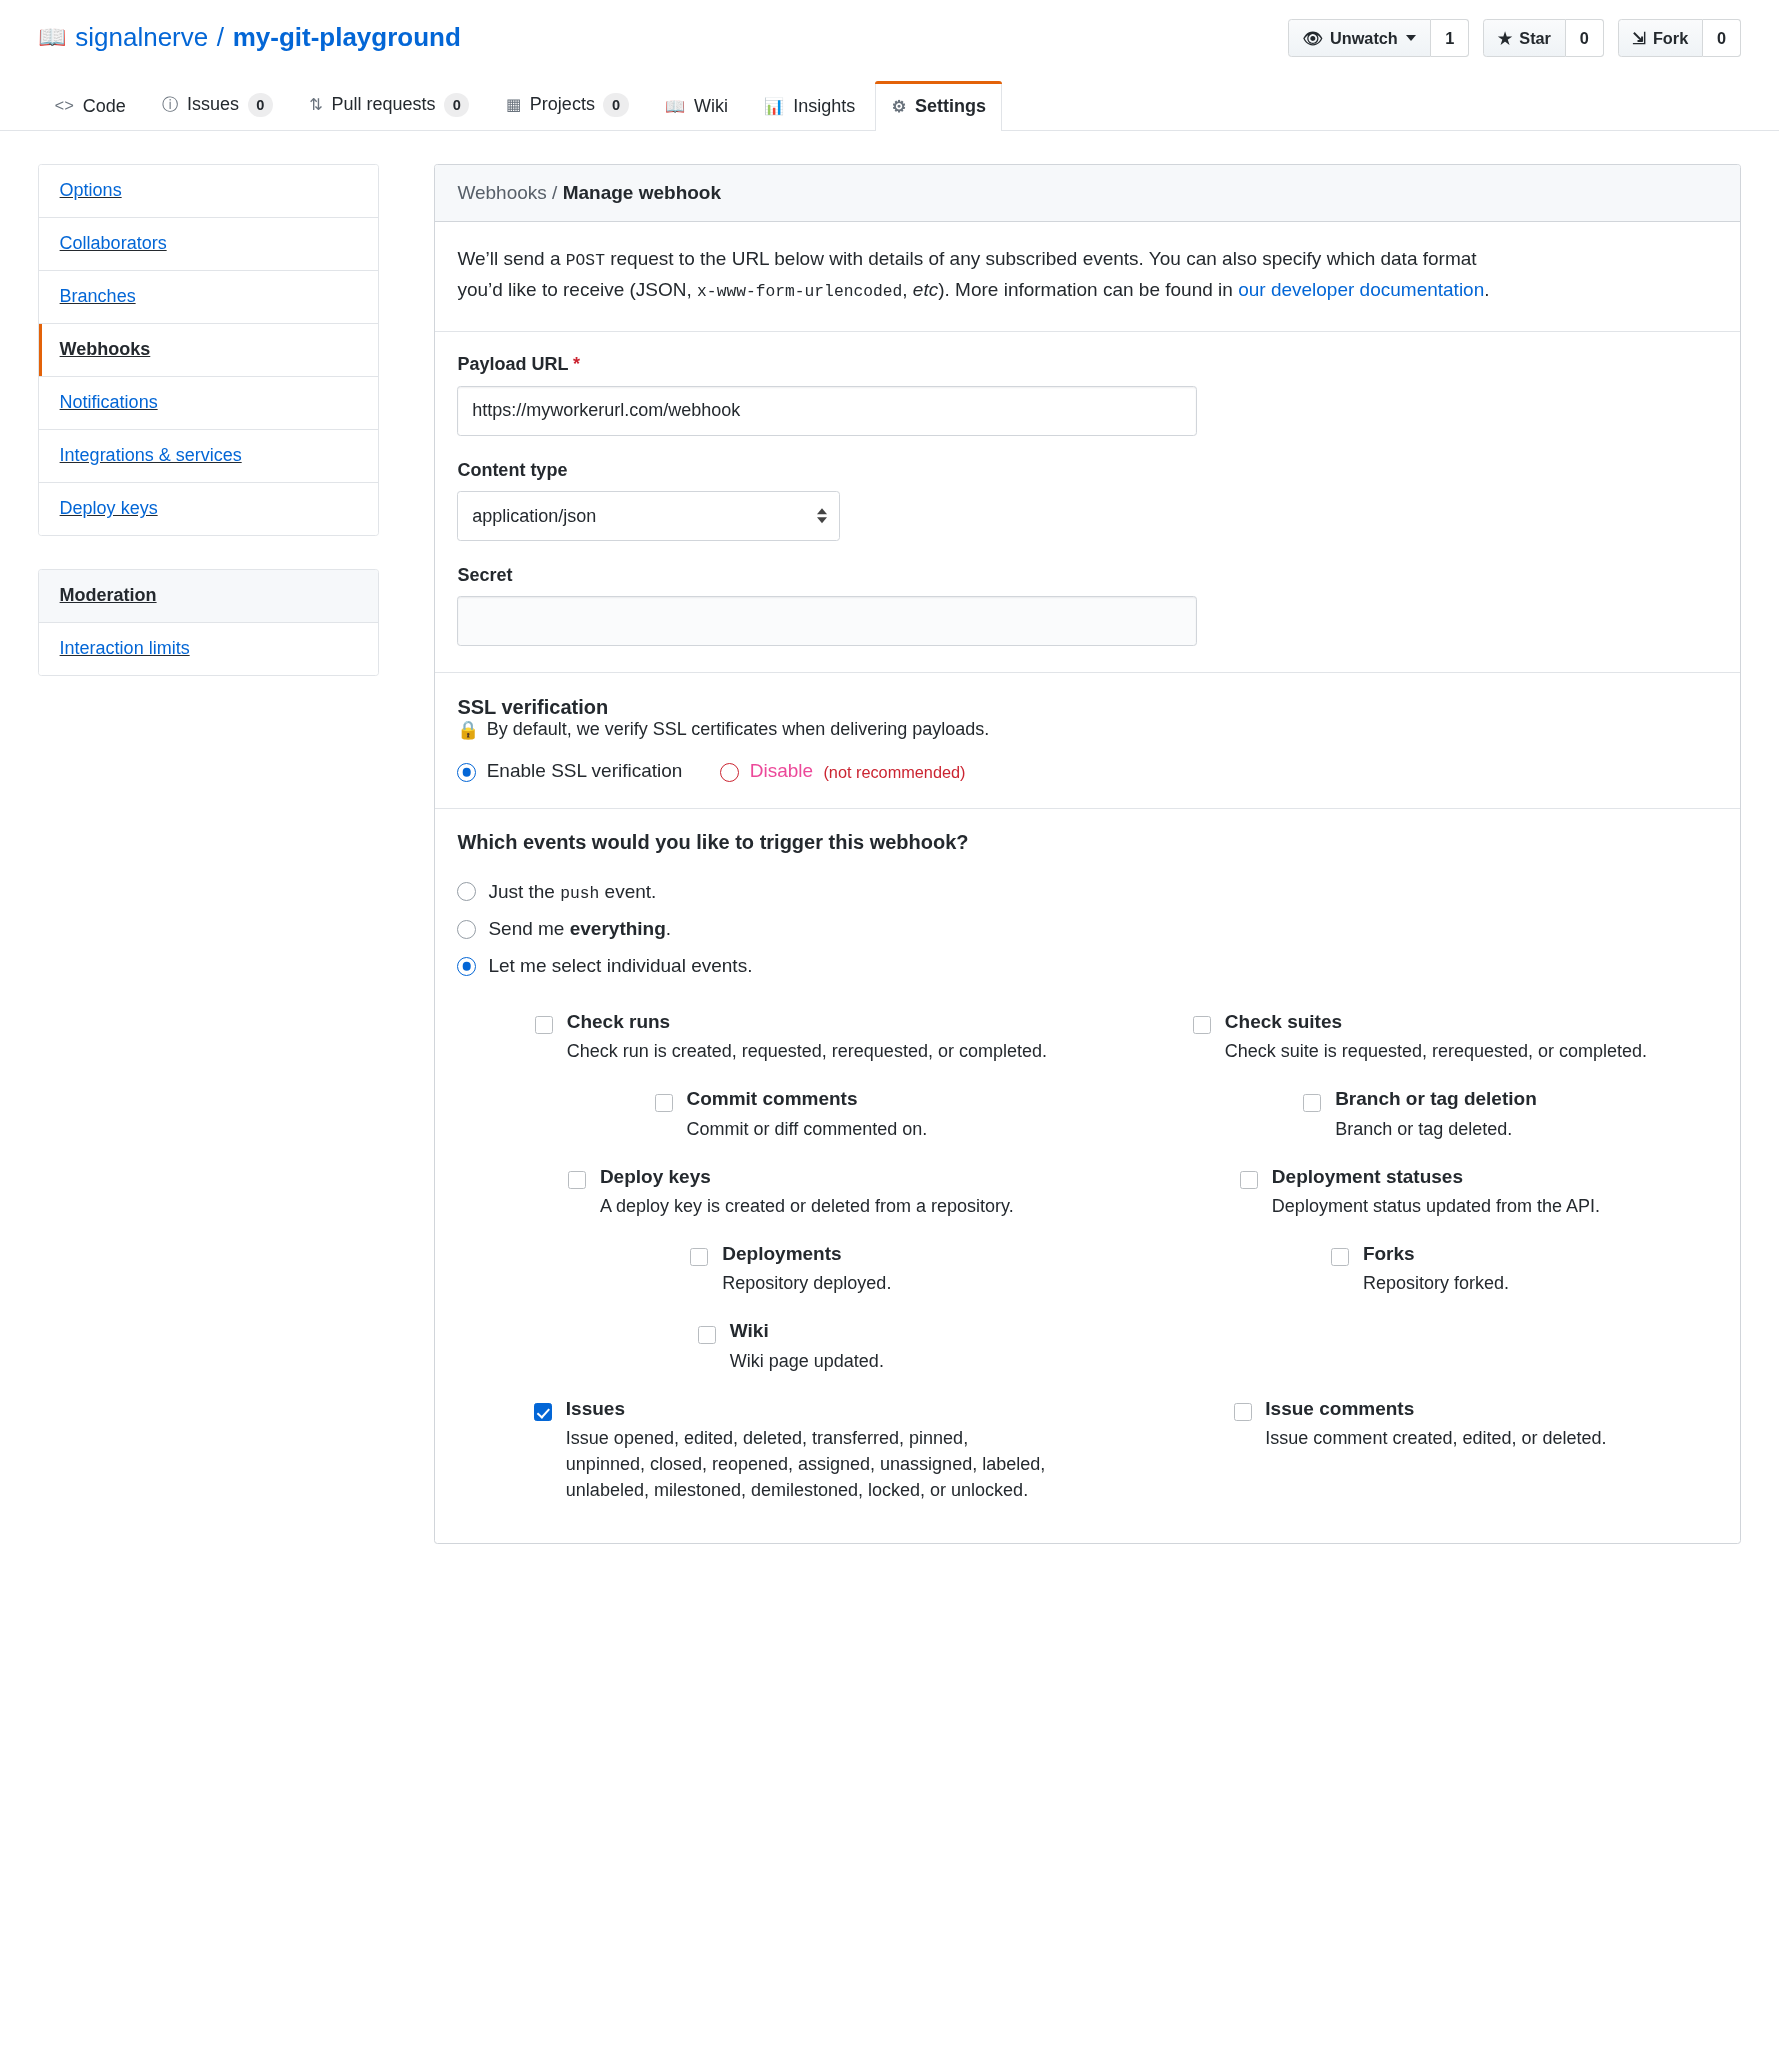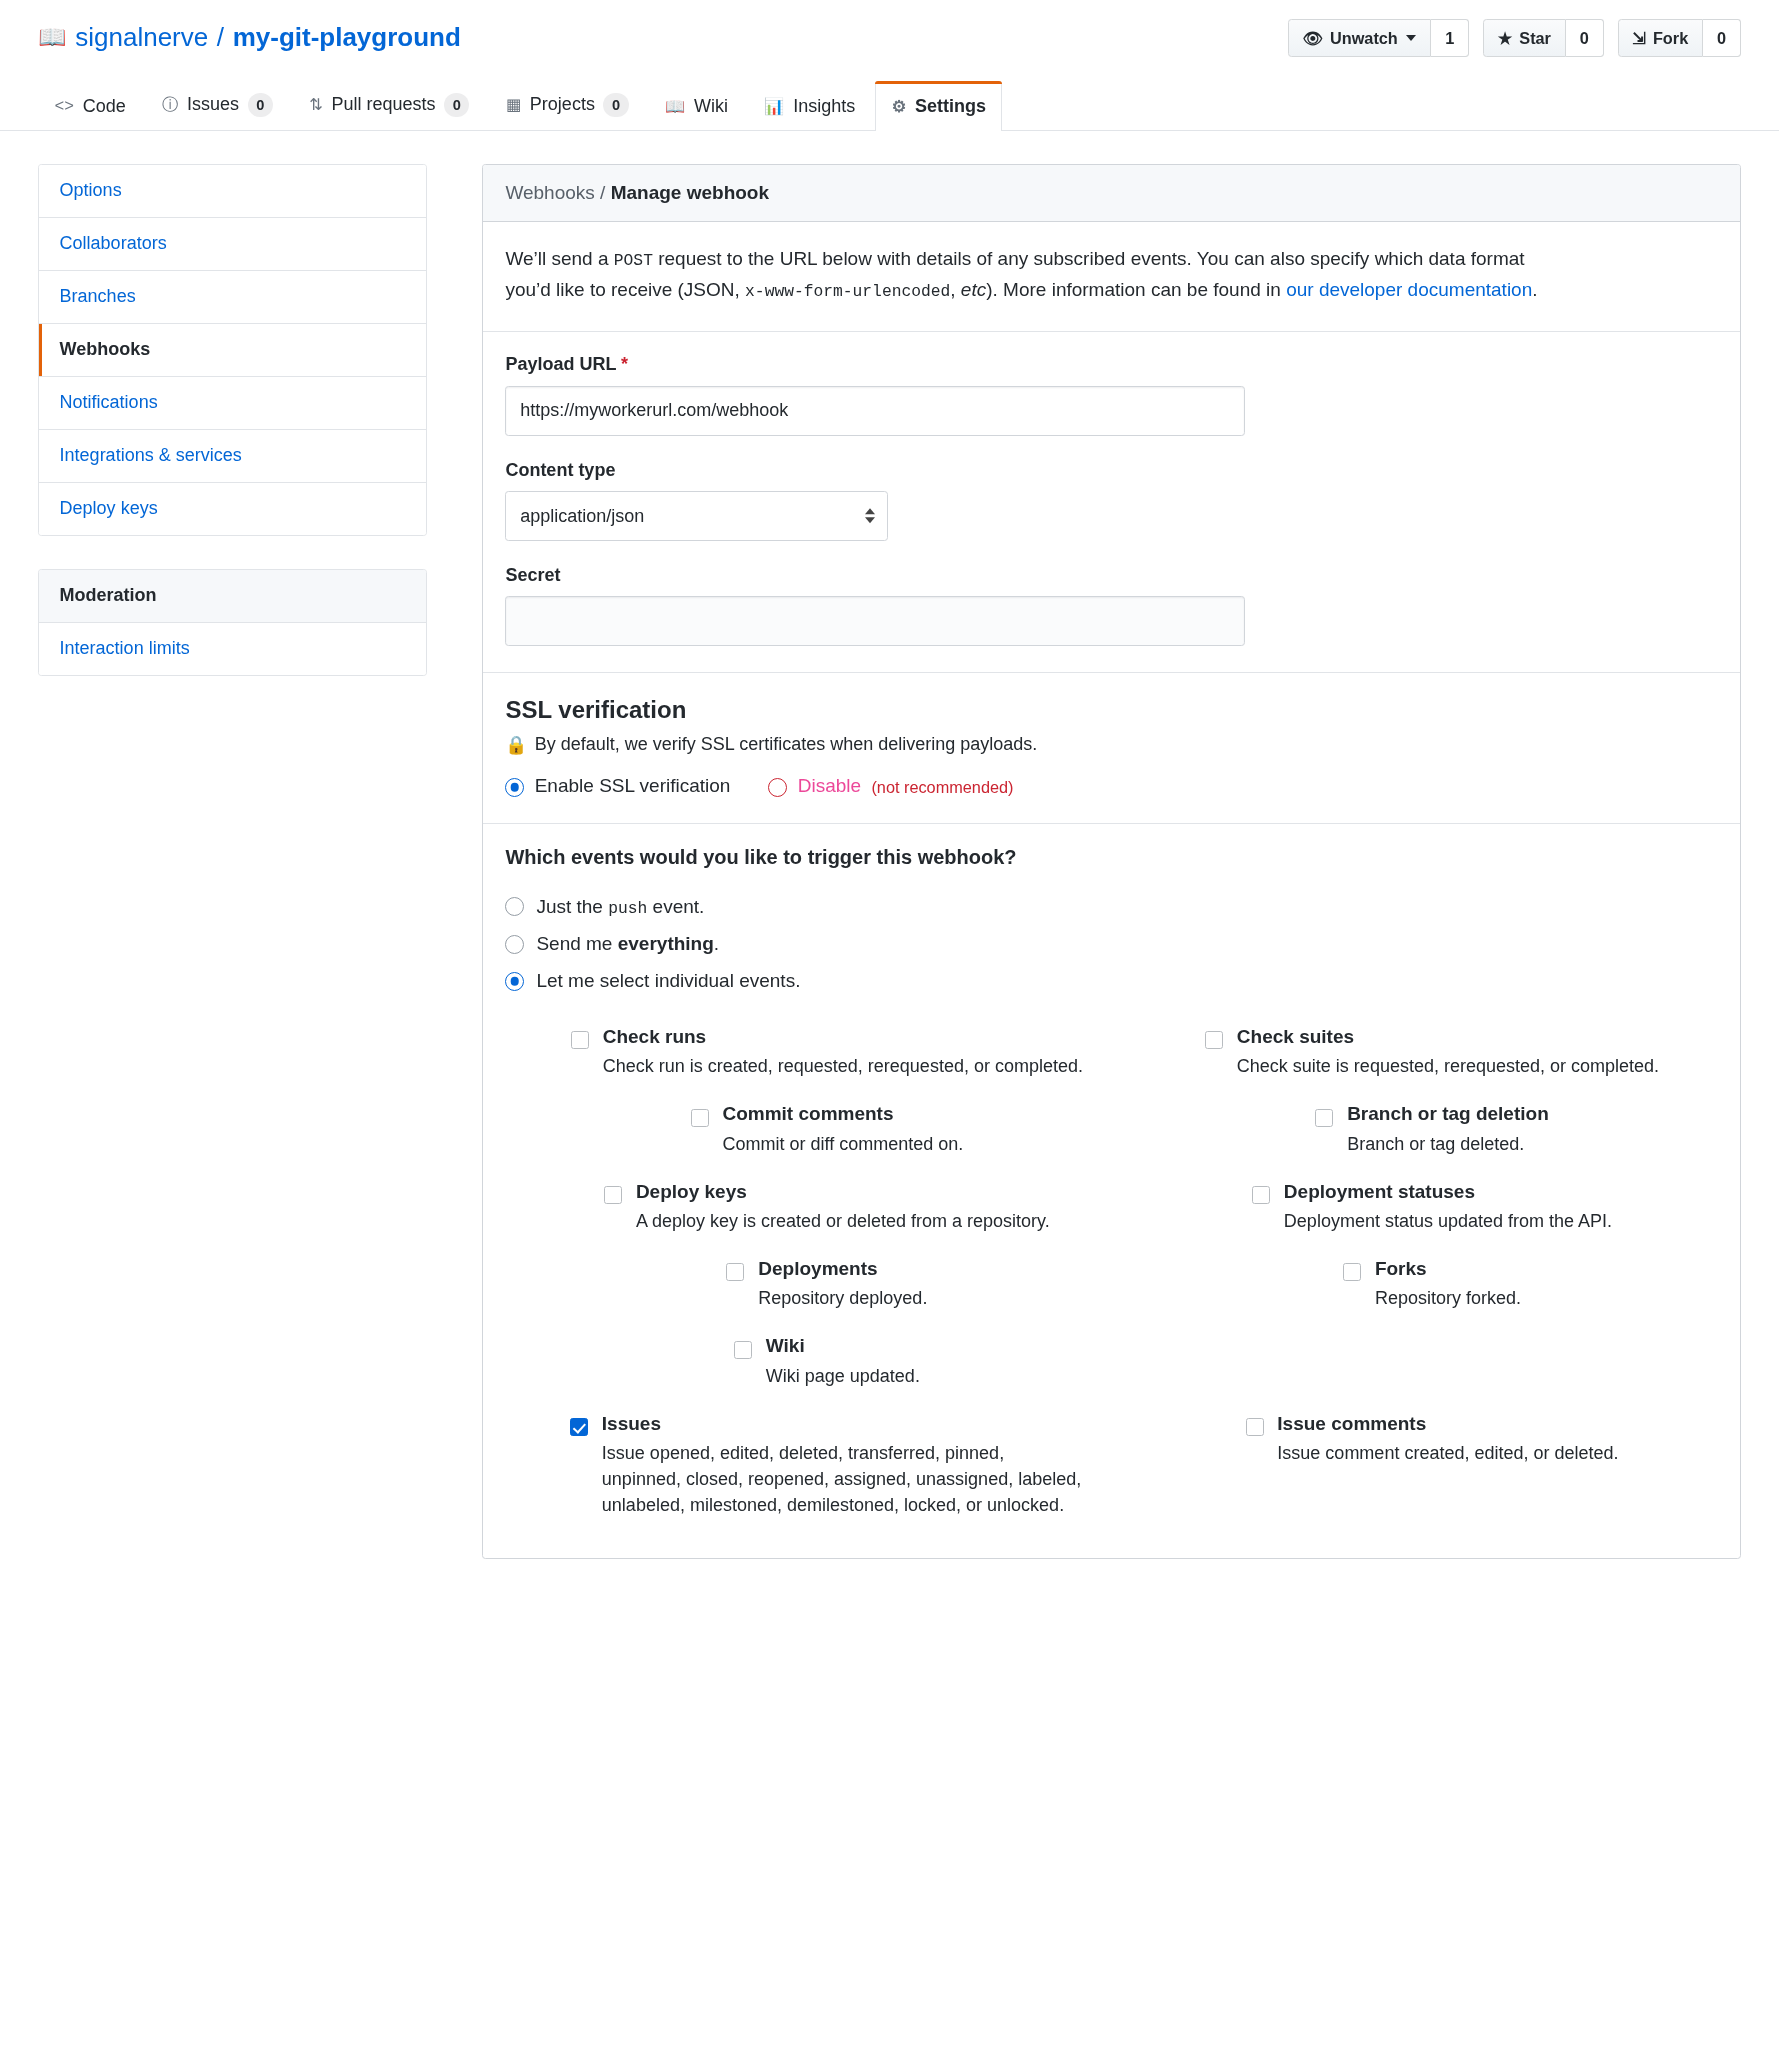--- a/index.html
+++ b/index.html
@@ -121,21 +121,21 @@
     line-height: 1.4;
   }
 
   
   .page {
     display: flex;
     padding: 33px 38px 0 38px;
     gap: 55px;
     align-items: flex-start;
   }
-  .sidebar { width: 389px; flex: none; }
+  .sidebar { width: 341px; flex: none; text-decoration: underline; }
   .menu {
     border: 0.9px solid #e1e4e8;
     border-radius: 3.4px;
     overflow: hidden;
     background: #fff;
   }
   .menu + .menu { margin-top: 33px; }
   .menu-item {
     display: block;
     padding: 15.5px 20.6px;
@@ -260,22 +260,22 @@
   }
   .arrow-down {
     width: 0; height: 0;
     border-left: 5.2px solid transparent;
     border-right: 5.2px solid transparent;
     border-top: 6.9px solid #444;
   }
 
   .section-title {
     font-weight: bold;
-    font-size: 24px;
-    margin-bottom: 10px;
+    font-size: 20px;
+    margin-bottom: 0;
     color: #24292e;
   }
   .ssl-note {
     font-size: 18px;
     color: #24292e;
     display: flex;
     align-items: center;
     gap: 6.9px;
     margin-bottom: 19px;
   }

